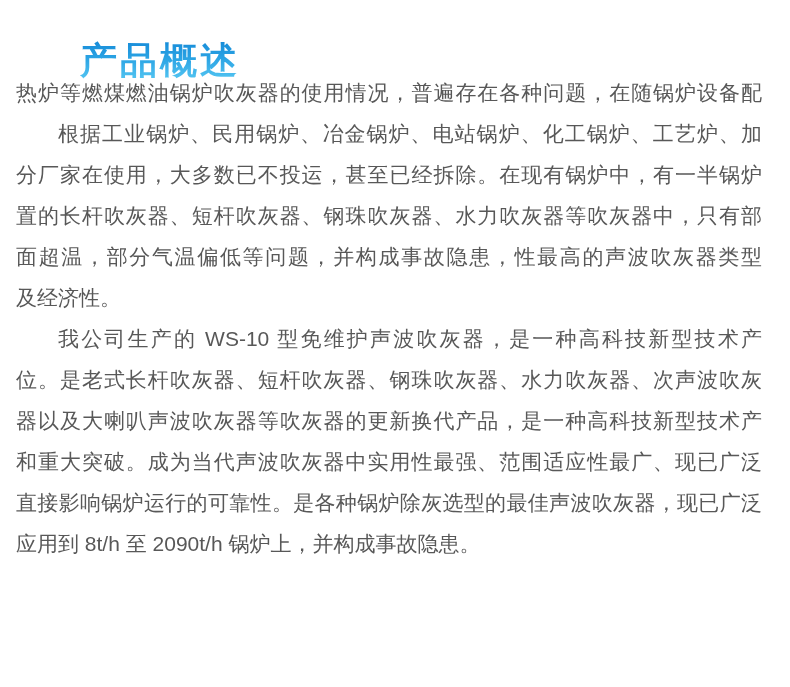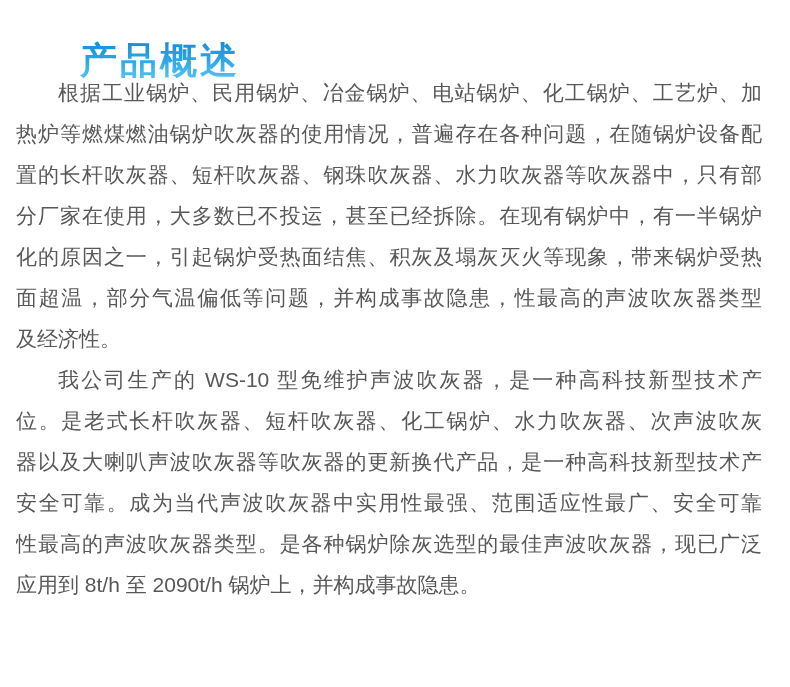--- a/index.html
+++ b/index.html
@@ -60,30 +60,29 @@
 </style>
 </head>
 <body>
 
 <div class="page">
   <div class="title-row">
     <h1 class="page-title">产品概述</h1>
   </div>
   <div class="doc-body">
       <div class="paragraph">
+        <div class="line">热炉等燃煤燃油锅炉吹灰器的使用情况，普遍存在各种问题，在随锅炉设备配</div>
         <div class="line first">根据工业锅炉、民用锅炉、冶金锅炉、电站锅炉、化工锅炉、工艺炉、加</div>
-        <div class="line">热炉等燃煤燃油锅炉吹灰器的使用情况，普遍存在各种问题，在随锅炉设备配</div>
+        <div class="line">分厂家在使用，大多数已不投运，甚至已经拆除。在现有锅炉中，有一半锅炉</div>
         <div class="line">置的长杆吹灰器、短杆吹灰器、钢珠吹灰器、水力吹灰器等吹灰器中，只有部</div>
-        <div class="line">分厂家在使用，大多数已不投运，甚至已经拆除。在现有锅炉中，有一半锅炉</div>
-        <div class="line">化的原因之一，引起锅炉受热面结焦、积灰及塌灰灭火等现象，带来锅炉受热</div>
         <div class="line">面超温，部分气温偏低等问题，并构成事故隐患，性最高的声波吹灰器类型</div>
         <div class="line last">及经济性。</div>
       </div>
       <div class="paragraph">
         <div class="line first">我公司生产的 WS-10 型免维护声波吹灰器，是一种高科技新型技术产</div>
-        <div class="line">位。是老式长杆吹灰器、短杆吹灰器、化工锅炉、水力吹灰器、次声波吹灰</div>
+        <div class="line">位。是老式长杆吹灰器、短杆吹灰器、钢珠吹灰器、水力吹灰器、次声波吹灰</div>
         <div class="line">器以及大喇叭声波吹灰器等吹灰器的更新换代产品，是一种高科技新型技术产</div>
-        <div class="line">安全可靠。成为当代声波吹灰器中实用性最强、范围适应性最广、安全可靠</div>
-        <div class="line">性最高的声波吹灰器类型。是各种锅炉除灰选型的最佳声波吹灰器，现已广泛</div>
+        <div class="line">和重大突破。成为当代声波吹灰器中实用性最强、范围适应性最广、现已广泛</div>
+        <div class="line">直接影响锅炉运行的可靠性。是各种锅炉除灰选型的最佳声波吹灰器，现已广泛</div>
         <div class="line last">应用到 8t/h 至 2090t/h 锅炉上，并构成事故隐患。</div>
       </div>
     </div>
 </div>
 
 </body></html>

